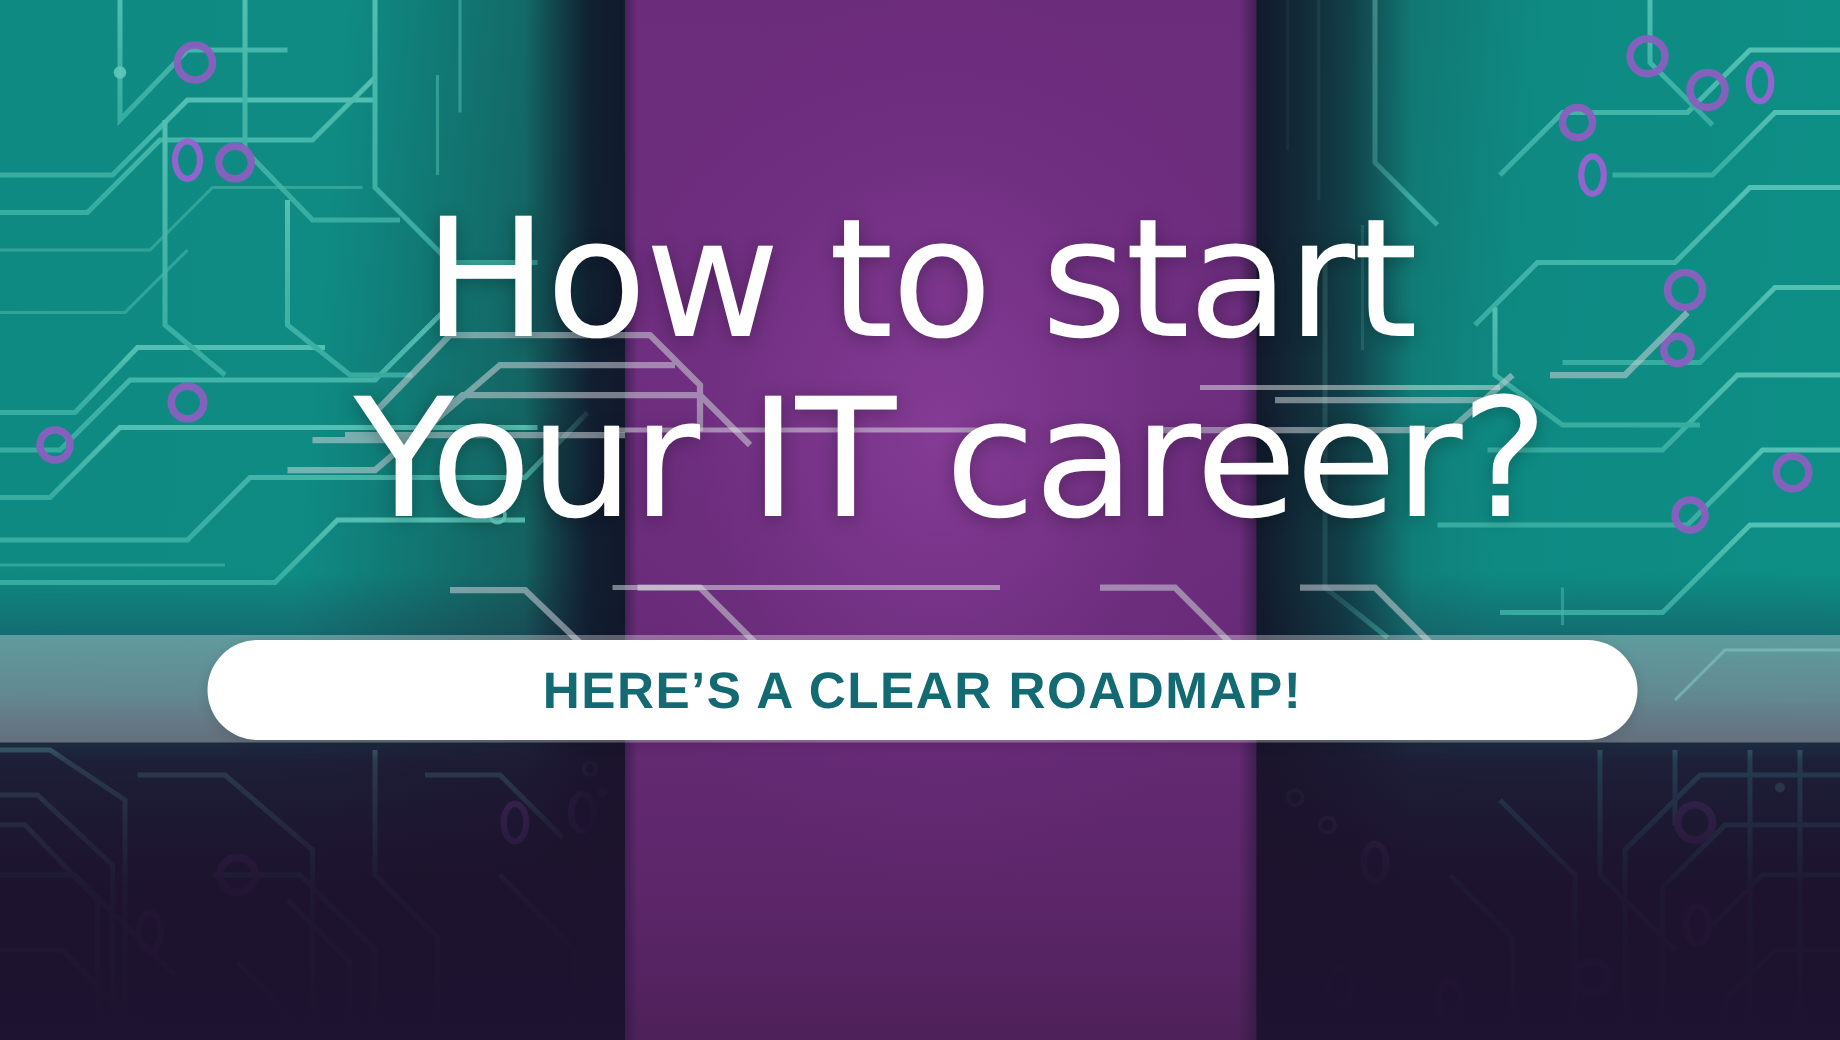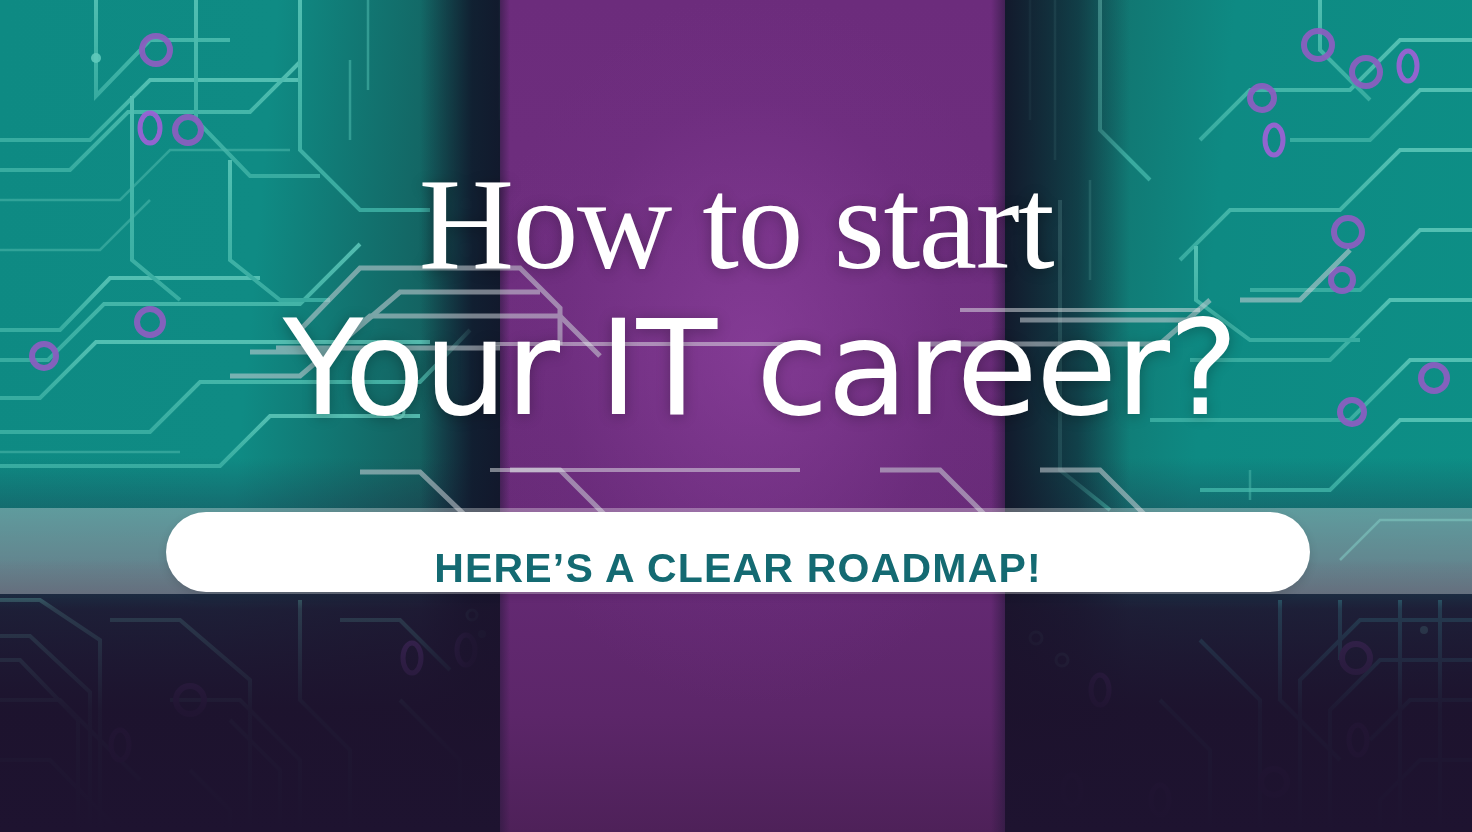--- a/index.html
+++ b/index.html
@@ -91,39 +91,39 @@
   }
   .headline .line{
     display:block;
     color:#ffffff;
     font-family:"DejaVu Sans", sans-serif;
     font-weight:400;
     letter-spacing:-1.5px;
     line-height:1.0;
     text-shadow:0 2px 14px rgba(0,0,0,.28);
   }
-  .headline .l1{ font-size:132px;font-family:Liberation Serif, serif; }
+  .headline .l1{ font-size:132px; }
   .headline .l2{ font-size:132px; margin-top:12px;padding-left:48px; }
 
   
   .ribbon{
     position:absolute;
     left:0; right:0; top:508px; height:86px;
     background:rgba(255,255,255,.32);
     z-index:7;
   }
   .pill{
     position:absolute;
     left:166px; top:512px;
     width:1144px; height:80px;
     background:#ffffff;
     border-radius:40px;
     z-index:8;
     display:flex;
-    align-items:flex-end;
+    align-items:center;
     justify-content:center;
     box-shadow:0 3px 10px rgba(0,0,0,.12);
   }
   .pill-text{
     font-family:"Liberation Sans", sans-serif;
     font-weight:bold;
     font-size:41px;
     letter-spacing:1.2px;
     color:#146a72;
     white-space:nowrap;

